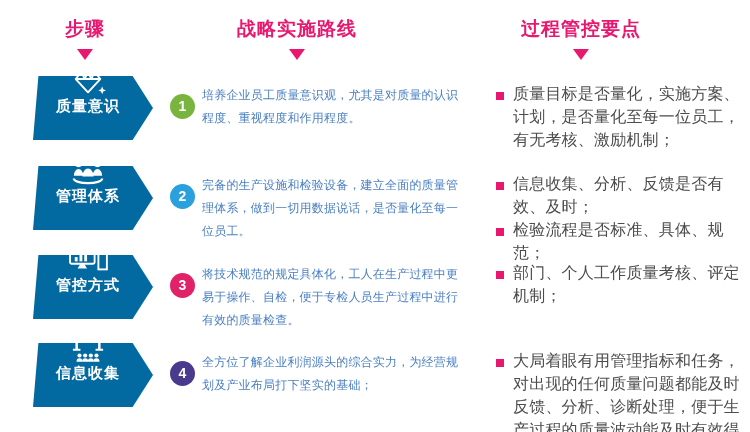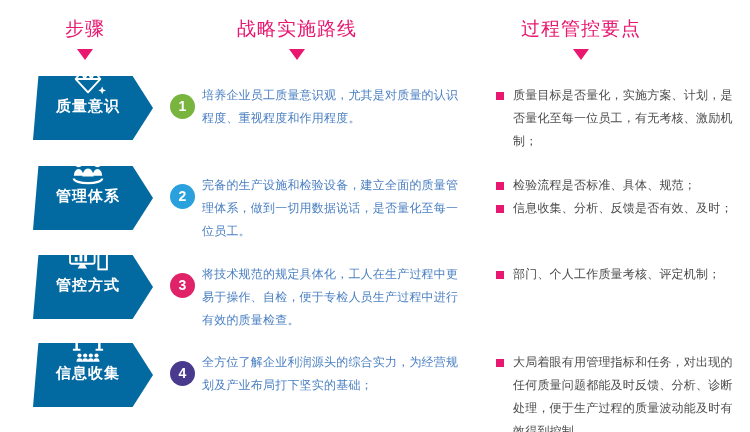--- a/index.html
+++ b/index.html
@@ -4,21 +4,21 @@
 <style>
   html,body{margin:0;padding:0;background:#fff;}
   body{font-family:"Liberation Sans","DejaVu Sans",sans-serif;}
   .page{position:relative;width:750px;height:432px;background:#fff;overflow:hidden;}
 
   
   .hdr{position:absolute;top:16px;text-align:center;}
   .hdr-steps{left:40px;width:90px;}
   .hdr-route{left:212px;width:170px;}
   .hdr-points{left:493px;width:176px;}
-  .hdr-label{font-size:19px;font-weight:normal;color:#e8176f;letter-spacing:1px;}
+  .hdr-label{font-size:19px;font-weight:bold;color:#e8176f;letter-spacing:1px;}
   .hdr-tri{width:0;height:0;margin:7px auto 0;
     border-left:8px solid transparent;border-right:8px solid transparent;
     border-top:11px solid #e8176f;}
 
   
   .row{position:absolute;left:33px;display:flex;align-items:flex-start;}
   .row1{top:76px;} .row2{top:166px;} .row3{top:255px;} .row4{top:343px;}
 
   
   .arrow-box{width:120px;height:64px;background:#0369a1;flex:none;
@@ -34,21 +34,21 @@
     color:#fff;font-size:14px;font-weight:bold;line-height:25px;text-align:center;}
 
   
   .mid-text{width:262px;margin:8px 16px 0 7px;font-size:12px;line-height:23px;
     color:#4a7fc1;letter-spacing:.2px;}
 
   
   .pt-list{width:244px;margin:8px 0 0 16px;padding:0;list-style:none;}
   .pt-item{display:flex;align-items:flex-start;}
   .pt-square{flex:none;width:8px;height:8px;background:#e8176f;margin:8px 9px 0 0;}
-  .pt-text{font-size:12px;line-height:23px;color:#4c4c4c;letter-spacing:.2px;}
+  .pt-text{font-size:16px;line-height:23px;color:#4c4c4c;letter-spacing:.2px;font-family:Liberation Mono, monospace;}
 </style>
 </head>
 <body>
 
 <div class="page">
 
   <div class="hdr hdr-steps">
     <div class="hdr-label">步骤</div>
     <div class="hdr-tri"></div>
   </div>
@@ -101,25 +101,25 @@
           <path d="M10 27 a15 5 0 0 0 30 0" fill="none" stroke="#fff" stroke-width="2.4"></path>
         </svg>
       </span>
       <span class="step-label">管理体系</span>
     </div>
     <div class="num-circle" style="background: rgb(42, 160, 220);">2</div>
     <div class="mid-text">完备的生产设施和检验设备，建立全面的质量管理体系，做到一切用数据说话，是否量化至每一位员工。</div>
     <ul class="pt-list">
       <li class="pt-item">
         <span class="pt-square"></span>
-        <span class="pt-text">检验流程是否标准、具体、规范；</span>
+        <span class="pt-text">信息收集、分析、反馈是否有效、及时；</span>
       </li>
       <li class="pt-item">
         <span class="pt-square"></span>
-        <span class="pt-text">信息收集、分析、反馈是否有效、及时；</span>
+        <span class="pt-text">检验流程是否标准、具体、规范；</span>
       </li>
     </ul>
   </div>
 
   <div class="row row3">
     <div class="arrow-box">
       <span class="arrow-icon">
         <svg width="50" height="34" viewBox="0 0 50 36">
           <rect x="6" y="5" width="26" height="18" rx="1.5" fill="none" stroke="#fff" stroke-width="2"></rect>
           <rect x="11" y="16" width="3" height="4.5" fill="#fff"></rect>

